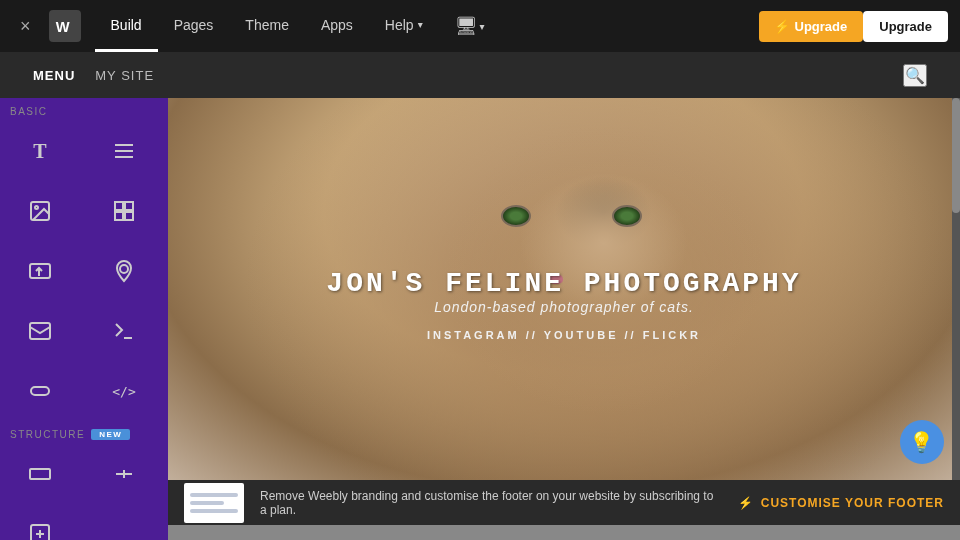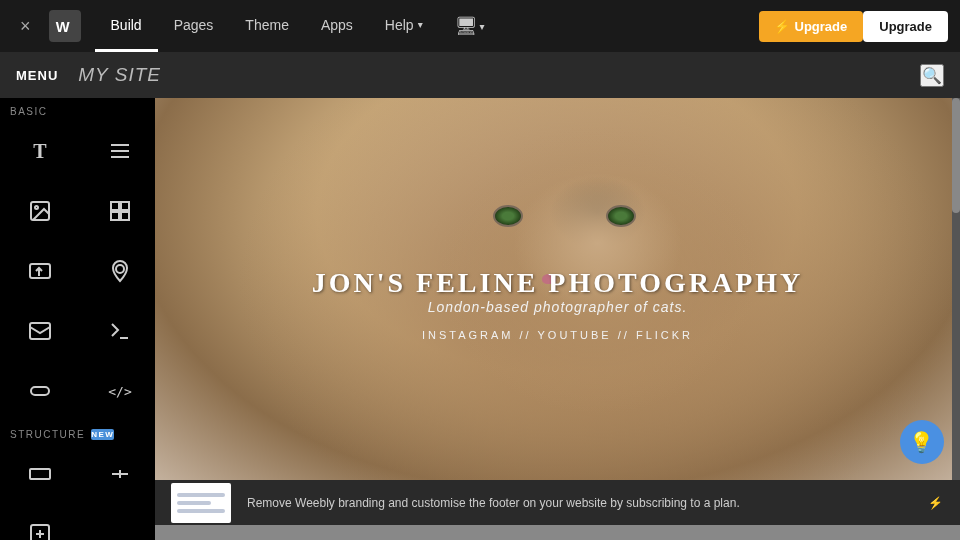--- a/index.html
+++ b/index.html
@@ -55,55 +55,55 @@
     #publish-btn {
       background: #fff; color: #1a1a1a; border: none;
       padding: 8px 16px; border-radius: 4px; cursor: pointer;
       font-size: 13px; font-weight: bold;
     }
 
     
     #site-header {
       display: flex; align-items: center;
       height: 46px; background: #2a2a2a;
-      padding: 0 16px; gap: 20px;
+      padding: 0 33px; gap: 20px;
     }
     #menu-label {
       color: #fff; font-size: 13px; font-weight: bold;
       letter-spacing: 1px;
     }
     #site-name {
-      color: #bbb; font-size: 19px; letter-spacing: 1px; font-style: italic;
+      color: #bbb; font-size: 13px; letter-spacing: 1px;
     }
     #search-icon-btn {
       margin-left: auto; color: #bbb; cursor: pointer;
       font-size: 16px;
     }
 
     
     #main-area {
       display: flex; height: calc(540px - 52px - 46px);
     }
 
     
     #sidebar {
-      width: 155px; background: #000000;
+      width: 168px; background: #4c1d95;
       display: flex; flex-direction: column;
       overflow-y: auto;
     }
     #basic-label, #structure-label {
       color: #888; font-size: 10px; letter-spacing: 1.5px;
       padding: 8px 10px 4px; text-transform: uppercase;
     }
     #structure-label {
       display: flex; align-items: flex-start; gap: 6px;
     }
     .new-badge {
       background: #4a90d9; color: #fff; font-size: 8px;
-      padding: 1px 0; border-radius: 2px; font-weight: bold;
+      padding: 1px 8px; border-radius: 2px; font-weight: bold;
     }
     .tools-grid {
       display: grid; grid-template-columns: 1fr 1fr;
     }
     .tool-item {
       width: 80px; height: 60px;
       display: flex; align-items: center; justify-content: center;
       cursor: pointer; color: #ccc; font-size: 22px;
       border: none; background: transparent;
     }
@@ -170,30 +170,30 @@
       transform: translateX(-50%);
     }
 
     #hero-text {
       position: relative; z-index: 10;
       text-align: center; margin-top: 30px;
     }
     #hero-title {
       color: #fff; font-size: 28px; font-weight: bold;
       letter-spacing: 3px; text-transform: uppercase;
-      font-family: Liberation Serif, serif;
+      font-family: Liberation Mono, monospace;
       text-shadow: 1px 1px 3px rgba(0,0,0,0.5);
     }
     #hero-subtitle {
       color: #f0f0f0; font-size: 14px; 
       letter-spacing: 1px; font-style: italic;
     }
     #hero-links {
       color: #f0f0f0; font-size: 11px; margin-top: 14px;
-      letter-spacing: 3px; text-transform: uppercase;
+      letter-spacing: 3px; text-transform: uppercase; font-weight: bold;
     }
 
     
     #lightbulb-btn {
       position: absolute; bottom: 16px; right: 16px;
       width: 44px; height: 44px; border-radius: 50%;
       background: #4a90e2; border: none; cursor: pointer;
       display: flex; align-items: center; justify-content: center;
       color: #fff; font-size: 20px; z-index: 20;
     }
@@ -399,20 +399,21 @@
       <div id="footer-preview-icon">
         <div id="footer-preview-lines">
           <div class="footer-line"></div>
           <div class="footer-line"></div>
           <div class="footer-line"></div>
         </div>
       </div>
       <span id="footer-text">Remove Weebly branding and customise the footer on your website by subscribing to a plan.</span>
       <button id="customise-btn">
         <span id="lightning-icon">⚡</span>
+        <span>CUSTOMISE YOUR FOOTER</span>
       </button>
     </div>
 
     <div id="scrollbar">
       <div id="scrollbar-thumb"></div>
     </div>
   </div>
 
 </div>
 

